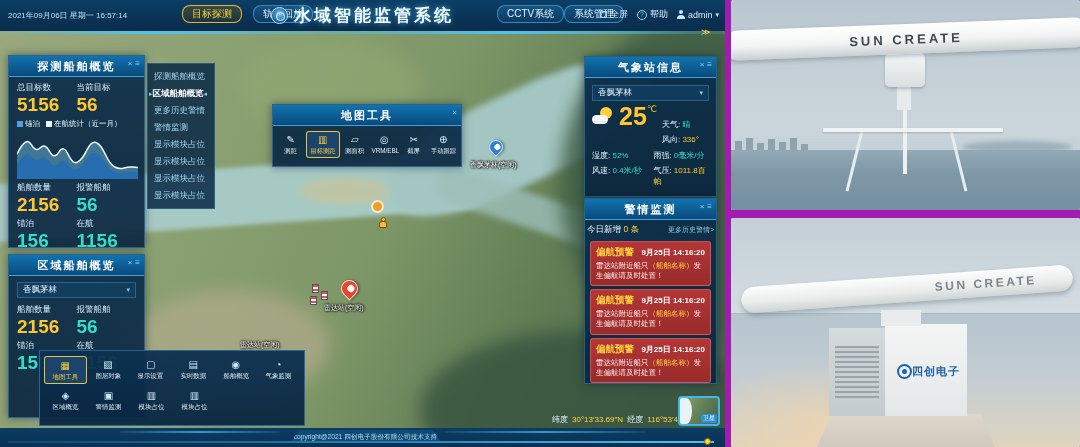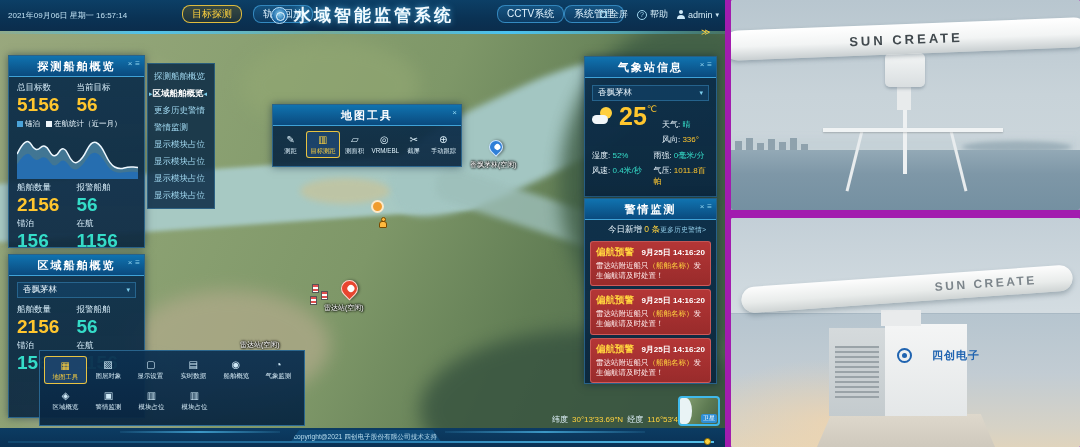--- a/index.html
+++ b/index.html
@@ -89,21 +89,21 @@
   .wi-sun{position:absolute;left:8px;top:0;width:12px;height:12px;border-radius:50%;background:#ffcf3e}
   .wi-cloud{position:absolute;left:0;top:8px;width:16px;height:9px;background:#f2f7fa;border-radius:8px}
   .w-temp{font-size:25px;font-weight:bold;color:#ffc62e;line-height:1}
   .w-unit{font-size:9px;color:#ffc62e;vertical-align:top}
   .w-right{font-size:8px;color:#eaf6fd;display:flex;flex-direction:column;gap:4px;margin-top:15px}
   .w-grid{display:grid;grid-template-columns:1.05fr 1fr;gap:4px 3px;font-size:8px;color:#eaf6fd;margin-top:5px}
   .wv-c{color:#35dcc8}.wv-y{color:#ffc62e}
 
   
   #panel-alerts{left:584px;top:198px;width:133px;height:186px}
-  .a-top{display:flex;justify-content:flex-end;align-items:center;padding:4px 10px 2px;font-size:8.5px;color:#eaf6fd}
+  .a-top{display:flex;justify-content:space-between;align-items:center;padding:4px 2px 2px;font-size:8.5px;color:#eaf6fd}
   .a-cnt{color:#ffd23e}
   .a-more{font-size:7px;color:#8fc9e4;cursor:pointer}
   .alert-card{margin:3px 5px;background:linear-gradient(180deg,#b43636,#992b2b);border:1px solid rgba(230,120,120,.55);border-radius:3px;padding:4px 5px;cursor:pointer}
   .ac-head{display:flex;justify-content:space-between;align-items:center}
   .ac-type{font-size:9.5px;font-weight:bold;color:#ffd23e}
   .ac-time{font-size:8px;color:#fff;font-weight:bold}
   .ac-body{margin-top:2px;font-size:7.5px;line-height:1.35;color:#ffecec}
   .ac-body .mid{color:#ffd23e}
 
   
@@ -169,21 +169,21 @@
   .pt-sea{position:absolute;left:0;top:150px;width:100%;height:60px;background:linear-gradient(180deg,#93a9b6,#7e97a7 40%,#7490a1)}
 
   .pb-sky{position:absolute;inset:0;background:linear-gradient(180deg,#c3cfd7 0%,#d3dce1 40%,#d9dfe2 100%)}
   .pb-sea{position:absolute;left:0;top:96px;width:100%;height:133px;background:linear-gradient(180deg,#b6c5cf 0%,#c2ccd3 45%,#d6d2c6 85%,#e0d4bd 100%)}
   .pb-horizon{position:absolute;left:0;top:95px;width:100%;height:2px;background:#a9b9c4}
   .pb-glow{position:absolute;left:-40px;top:140px;width:280px;height:130px;background:radial-gradient(ellipse,rgba(255,214,160,.5),transparent 70%)}
   .pb-base{position:absolute;left:86px;top:196px;width:178px;height:33px;background:linear-gradient(180deg,#ded8cc,#cfc9bd);clip-path:polygon(8% 0,92% 0,100% 100%,0 100%)}
   .pb-cab-l{position:absolute;left:98px;top:110px;width:56px;height:88px;background:linear-gradient(180deg,#d5dadc,#c4cbce)}
   .pb-grille{position:absolute;left:6px;top:18px;width:44px;height:52px;background:repeating-linear-gradient(180deg,#9aa3a8 0 2px,#c9cfd2 2px 5px)}
   .pb-cab-r{position:absolute;left:154px;top:106px;width:82px;height:92px;background:linear-gradient(180deg,#f4f5f5,#e4e7e8)}
-  .pb-logo{position:absolute;left:166px;top:130px;display:flex;align-items:center;gap:20px;z-index:2}
+  .pb-logo{position:absolute;left:166px;top:146px;display:flex;align-items:center;gap:0;z-index:2}
   .pb-logo-mark{width:15px;height:15px;border-radius:50%;border:2px solid #1f63b0;position:relative}
   .pb-logo-mark::after{content:"";position:absolute;left:3px;top:3px;width:5px;height:5px;border-radius:50%;background:#1f63b0}
   .pb-logo-text{font-size:11px;font-weight:bold;color:#1f63b0;letter-spacing:1px}
   .pb-neck{position:absolute;left:150px;top:92px;width:40px;height:16px;background:#e9ebec}
   .pb-bar{position:absolute;left:10px;top:58px;width:332px;height:26px;background:linear-gradient(180deg,#fdfdfd,#e9eceb 60%,#cfd4d4);border-radius:13px;transform:rotate(-4deg);box-shadow:0 3px 5px rgba(70,90,100,.35);display:flex;align-items:center;justify-content:flex-end;padding-right:36px}
   .pb-brand{font-size:12px;font-weight:bold;color:#7c858b;letter-spacing:2.5px}
 </style>
 </head>
 <body>
 

